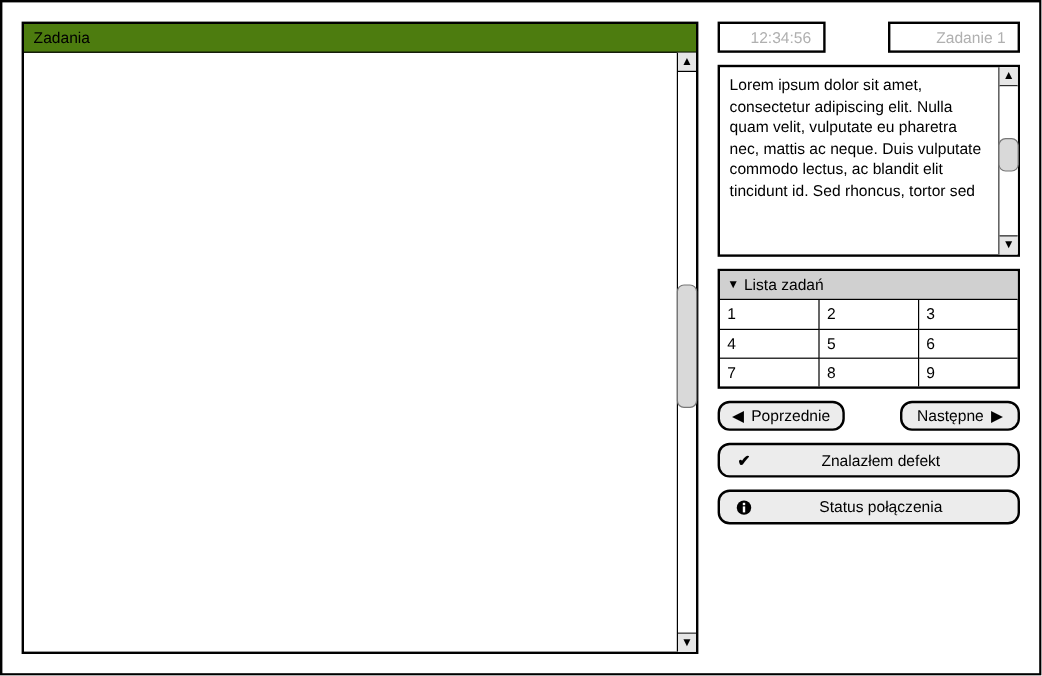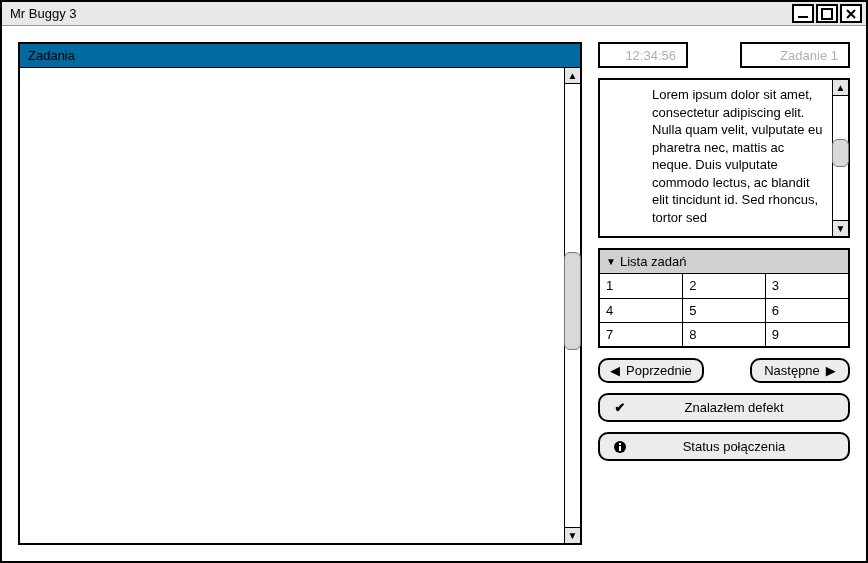--- a/index.html
+++ b/index.html
@@ -40,31 +40,31 @@
     
     .left-col { flex: 1; display: flex; flex-direction: column; }
     .right-col { width: 252px; display: flex; flex-direction: column; gap: 10px; }
     
     .panel {
       border: 2px solid #000;
       display: flex; flex-direction: column;
       background: #fff;
     }
     .panel-header {
-      background: #0369a1;
+      background: #4d7c0f;
       border-bottom: 1px solid #000;
       padding: 4px 8px;
       font-size: 13px;
     }
     .panel-body {
       flex: 1; position: relative;
       display: flex;
     }
     .panel-inner {
-      flex: 1; padding: 6px 8px; overflow: hidden; margin-left: 44px;
+      flex: 1; padding: 6px 8px; overflow: hidden;
     }
     
     .left-panel { flex: 1; }
     .left-panel .panel-body { height: 100%; }
     
     
     .vscroll {
       width: 16px;
       border-left: 1px solid #000;
       display: flex; flex-direction: column;
@@ -155,39 +155,20 @@
     }
     .action-btn .icon { width: 20px; display: flex; justify-content: center; font-weight: bold; }
     .action-btn .lbl { flex: 1; text-align: center; }
     
     svg { display: block; }
   </style>
 </head>
 <body>
 
 <div class="window">
-  <div class="titlebar">
-    <span class="titlebar-title">Mr Buggy 3</span>
-    <div class="win-btn">
-      <svg width="12" height="12" viewBox="0 0 12 12">
-          <rect x="1" y="8" width="10" height="2" fill="#000"></rect>
-        </svg>
-    </div>
-    <div class="win-btn">
-      <svg width="12" height="12" viewBox="0 0 12 12">
-          <rect x="1" y="1" width="10" height="10" fill="none" stroke="#000" stroke-width="2"></rect>
-        </svg>
-    </div>
-    <div class="win-btn">
-      <svg width="12" height="12" viewBox="0 0 12 12">
-          <line x1="2" y1="2" x2="10" y2="10" stroke="#000" stroke-width="2"></line>
-          <line x1="10" y1="2" x2="2" y2="10" stroke="#000" stroke-width="2"></line>
-        </svg>
-    </div>
-  </div>
 
   <div class="content">
 
     <div class="left-col">
       <div class="panel left-panel">
         <div class="panel-header">Zadania</div>
         <div class="panel-body">
           <div class="panel-inner"></div>
           <div class="vscroll">
             <div class="arrow">▲</div>

